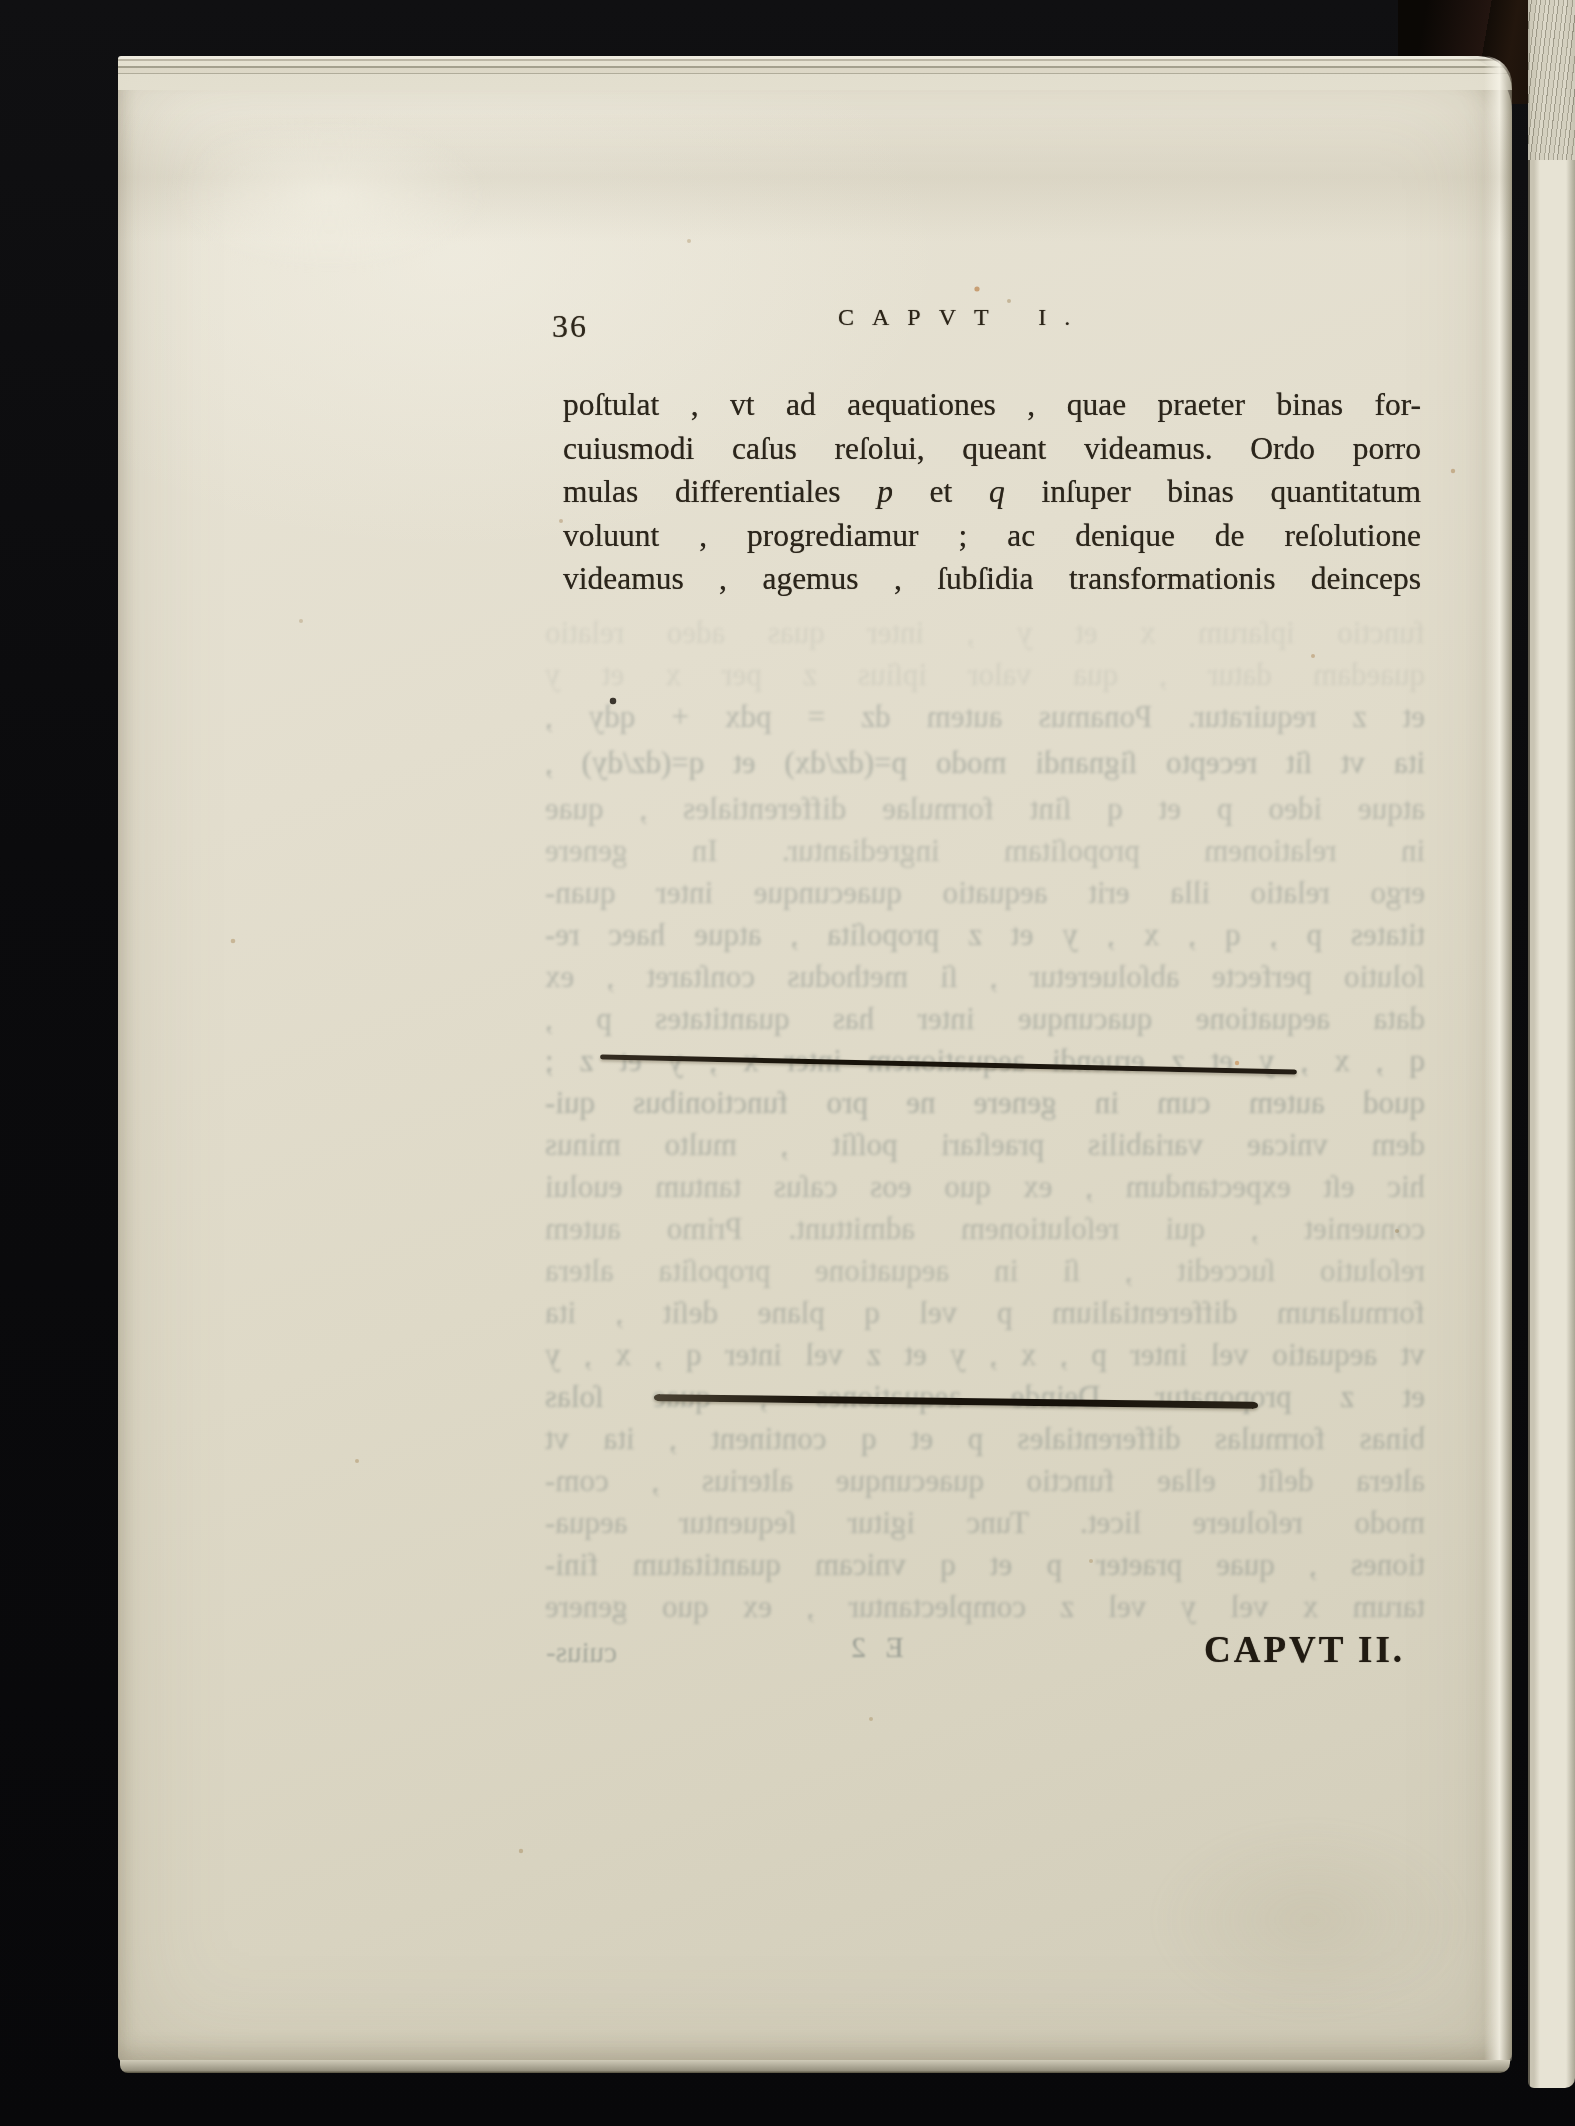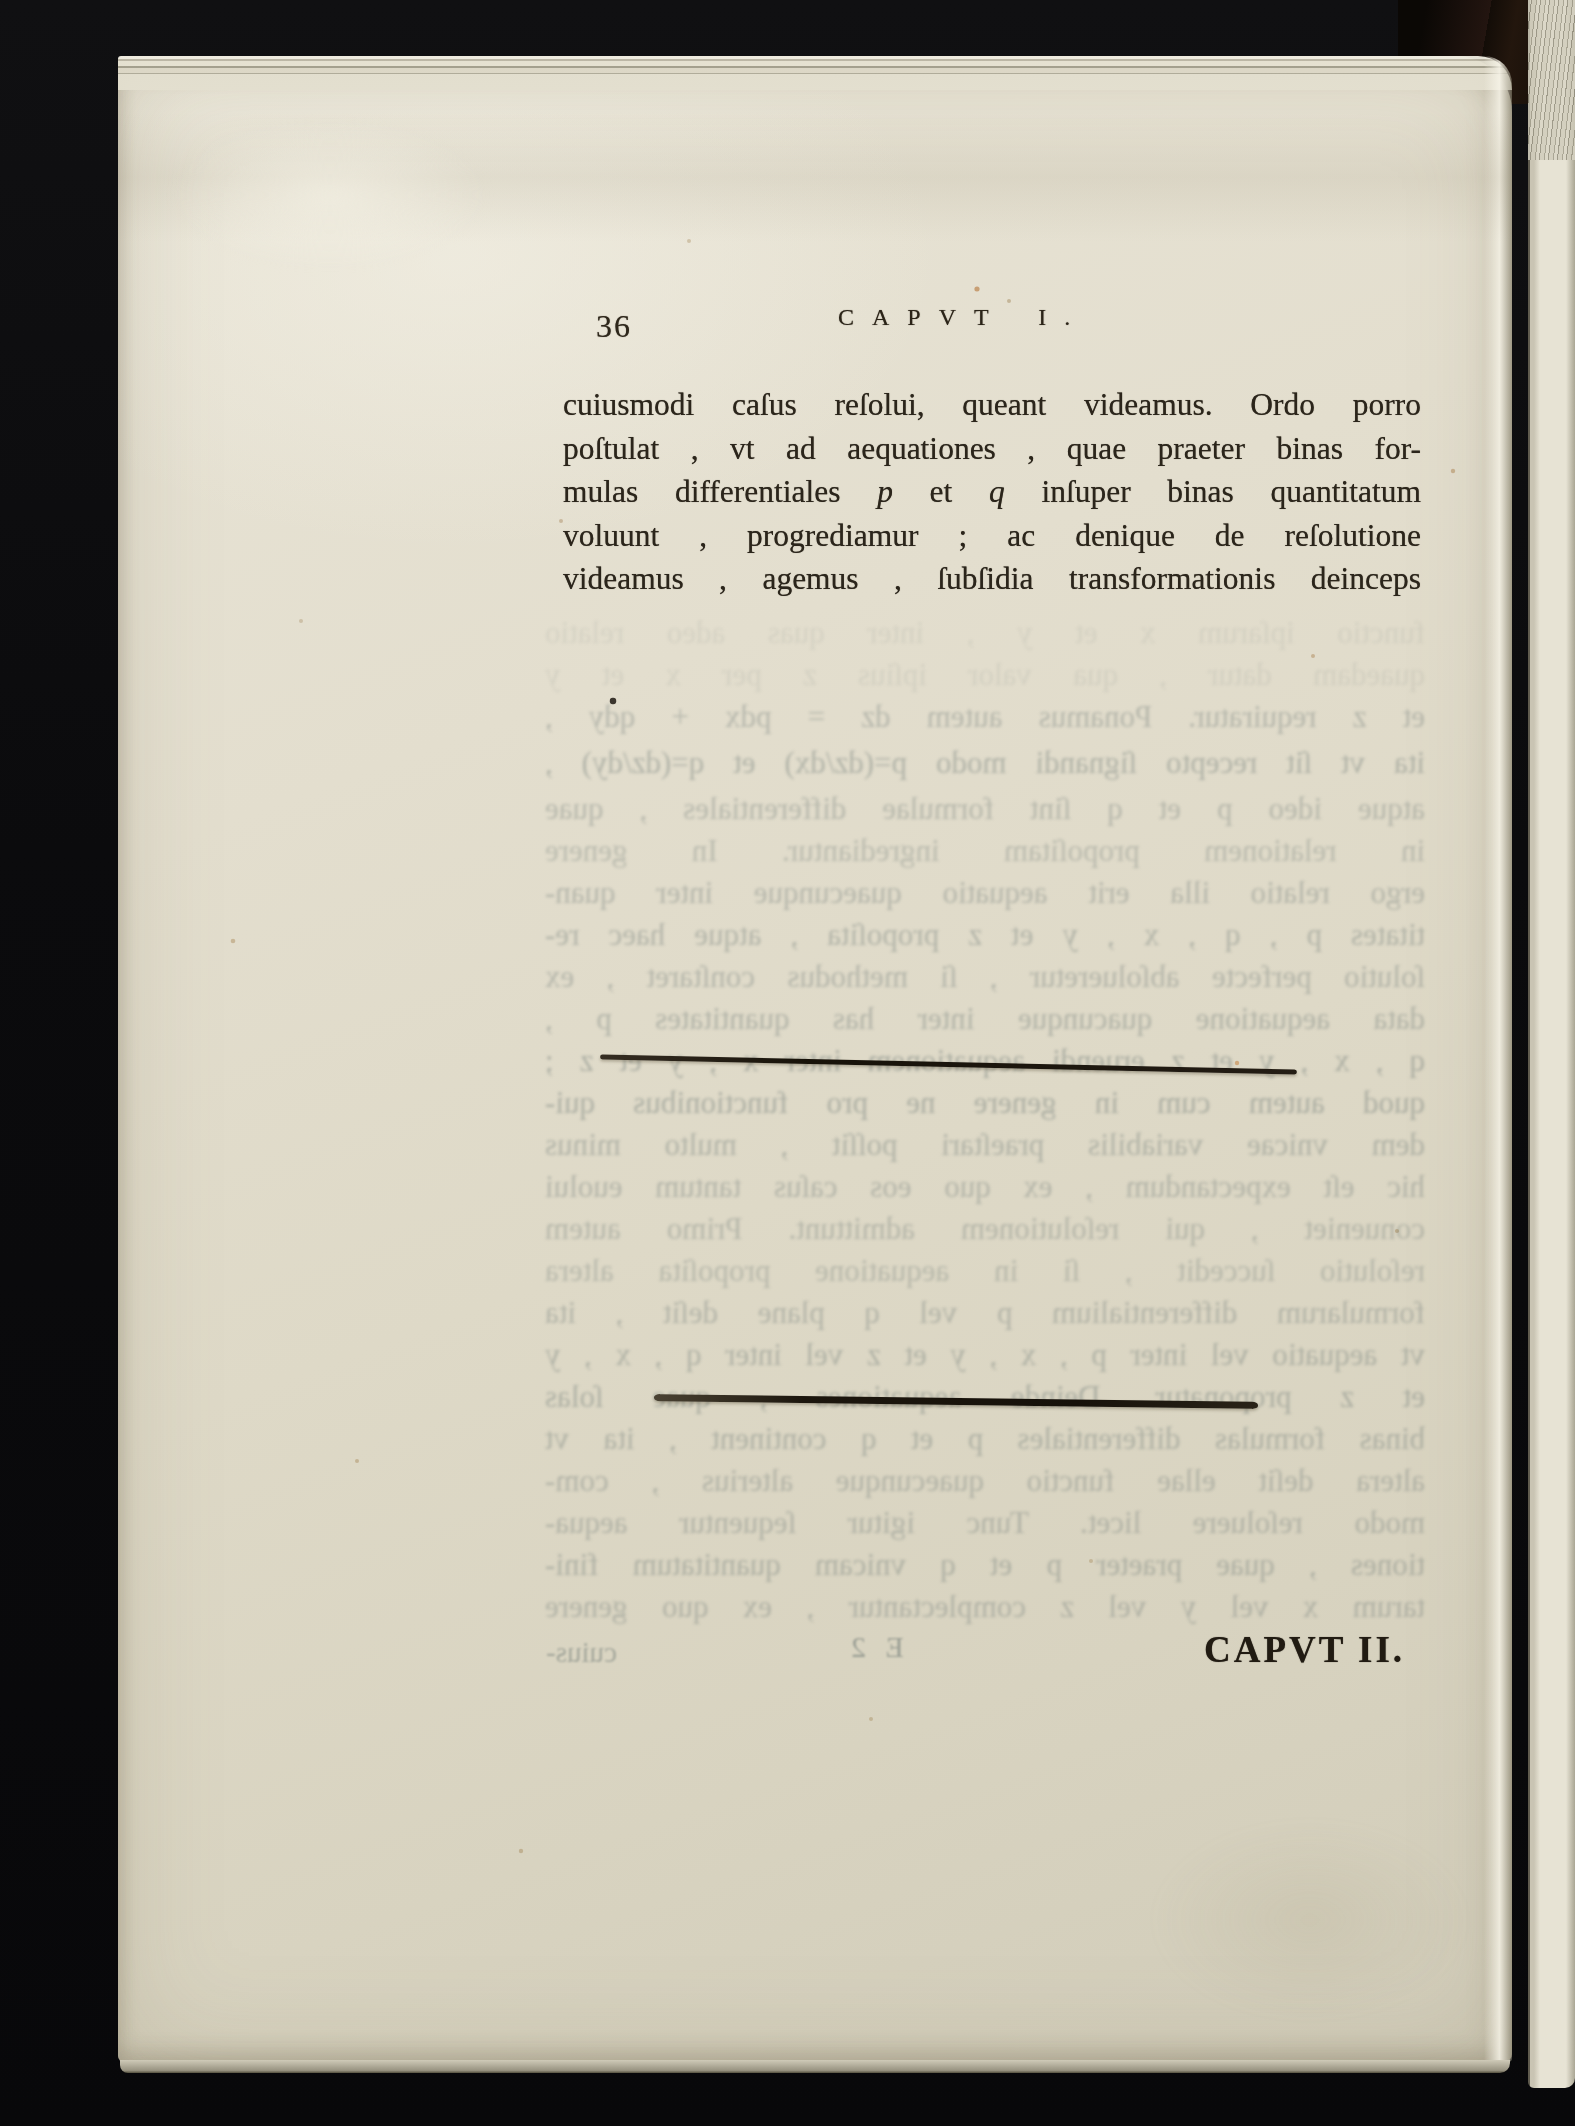--- a/index.html
+++ b/index.html
@@ -82,21 +82,21 @@
       520px 1850px 0 1.2px rgba(148,112,58,.35),
       688px  240px 0 1px  rgba(150,115,60,.3),
       1090px 1560px 0 1px  rgba(150,112,56,.3),
       300px  620px 0 1px  rgba(148,112,60,.28);
   }
 
   
   .ink { color:#2b2419; }
   .page-number {
     position:absolute; left:552px; top:308px; font-size:32px; letter-spacing:2px;
-    color:#2e271b; text-shadow:0 0 1px rgba(46,39,27,.6);margin-left:44px;
+    color:#2e271b; text-shadow:0 0 1px rgba(46,39,27,.6);
   }
   .running-header {
     position:absolute; left:838px; top:304px; font-size:24px;
     letter-spacing:18px; word-spacing:8px; color:#2b2418;
     text-shadow:0 0 1px rgba(43,36,24,.65);
   }
   .paragraph {
     position:absolute; left:563px; top:383px; width:858px;
     font-size:31.5px; line-height:43.5px; color:#2b251b;
     text-shadow:0 0 .7px rgba(43,37,27,.75);
@@ -175,19 +175,19 @@
   </div>
 <span class="mirror-mark signature-mark">E 2</span>
 <span class="mirror-mark catchword">cuius-</span>
 
 <div class="ink-line ink-line-1"></div>
 <div class="ink-line ink-line-2"></div>
 
 <div class="page-number ink">36</div>
 <div class="running-header ink">CAPVT I.</div>
 <div class="paragraph">
+    <div class="pline"><span>poſtulat , vt ad aequationes , quae praeter binas for-</span></div>
     <div class="pline"><span>cuiusmodi caſus reſolui, queant videamus. Ordo porro</span></div>
-    <div class="pline"><span>poſtulat , vt ad aequationes , quae praeter binas for-</span></div>
     <div class="pline"><span>mulas differentiales </span><span class="it">p</span><span> et </span><span class="it">q</span><span> inſuper binas quantitatum</span></div>
     <div class="pline"><span>voluunt , progrediamur ; ac denique de reſolutione</span></div>
     <div class="pline"><span>videamus , agemus , ſubſidia transformationis deinceps</span></div>
   </div>
 <div class="next-chapter">CAPVT II.</div>
 
 </body></html>

